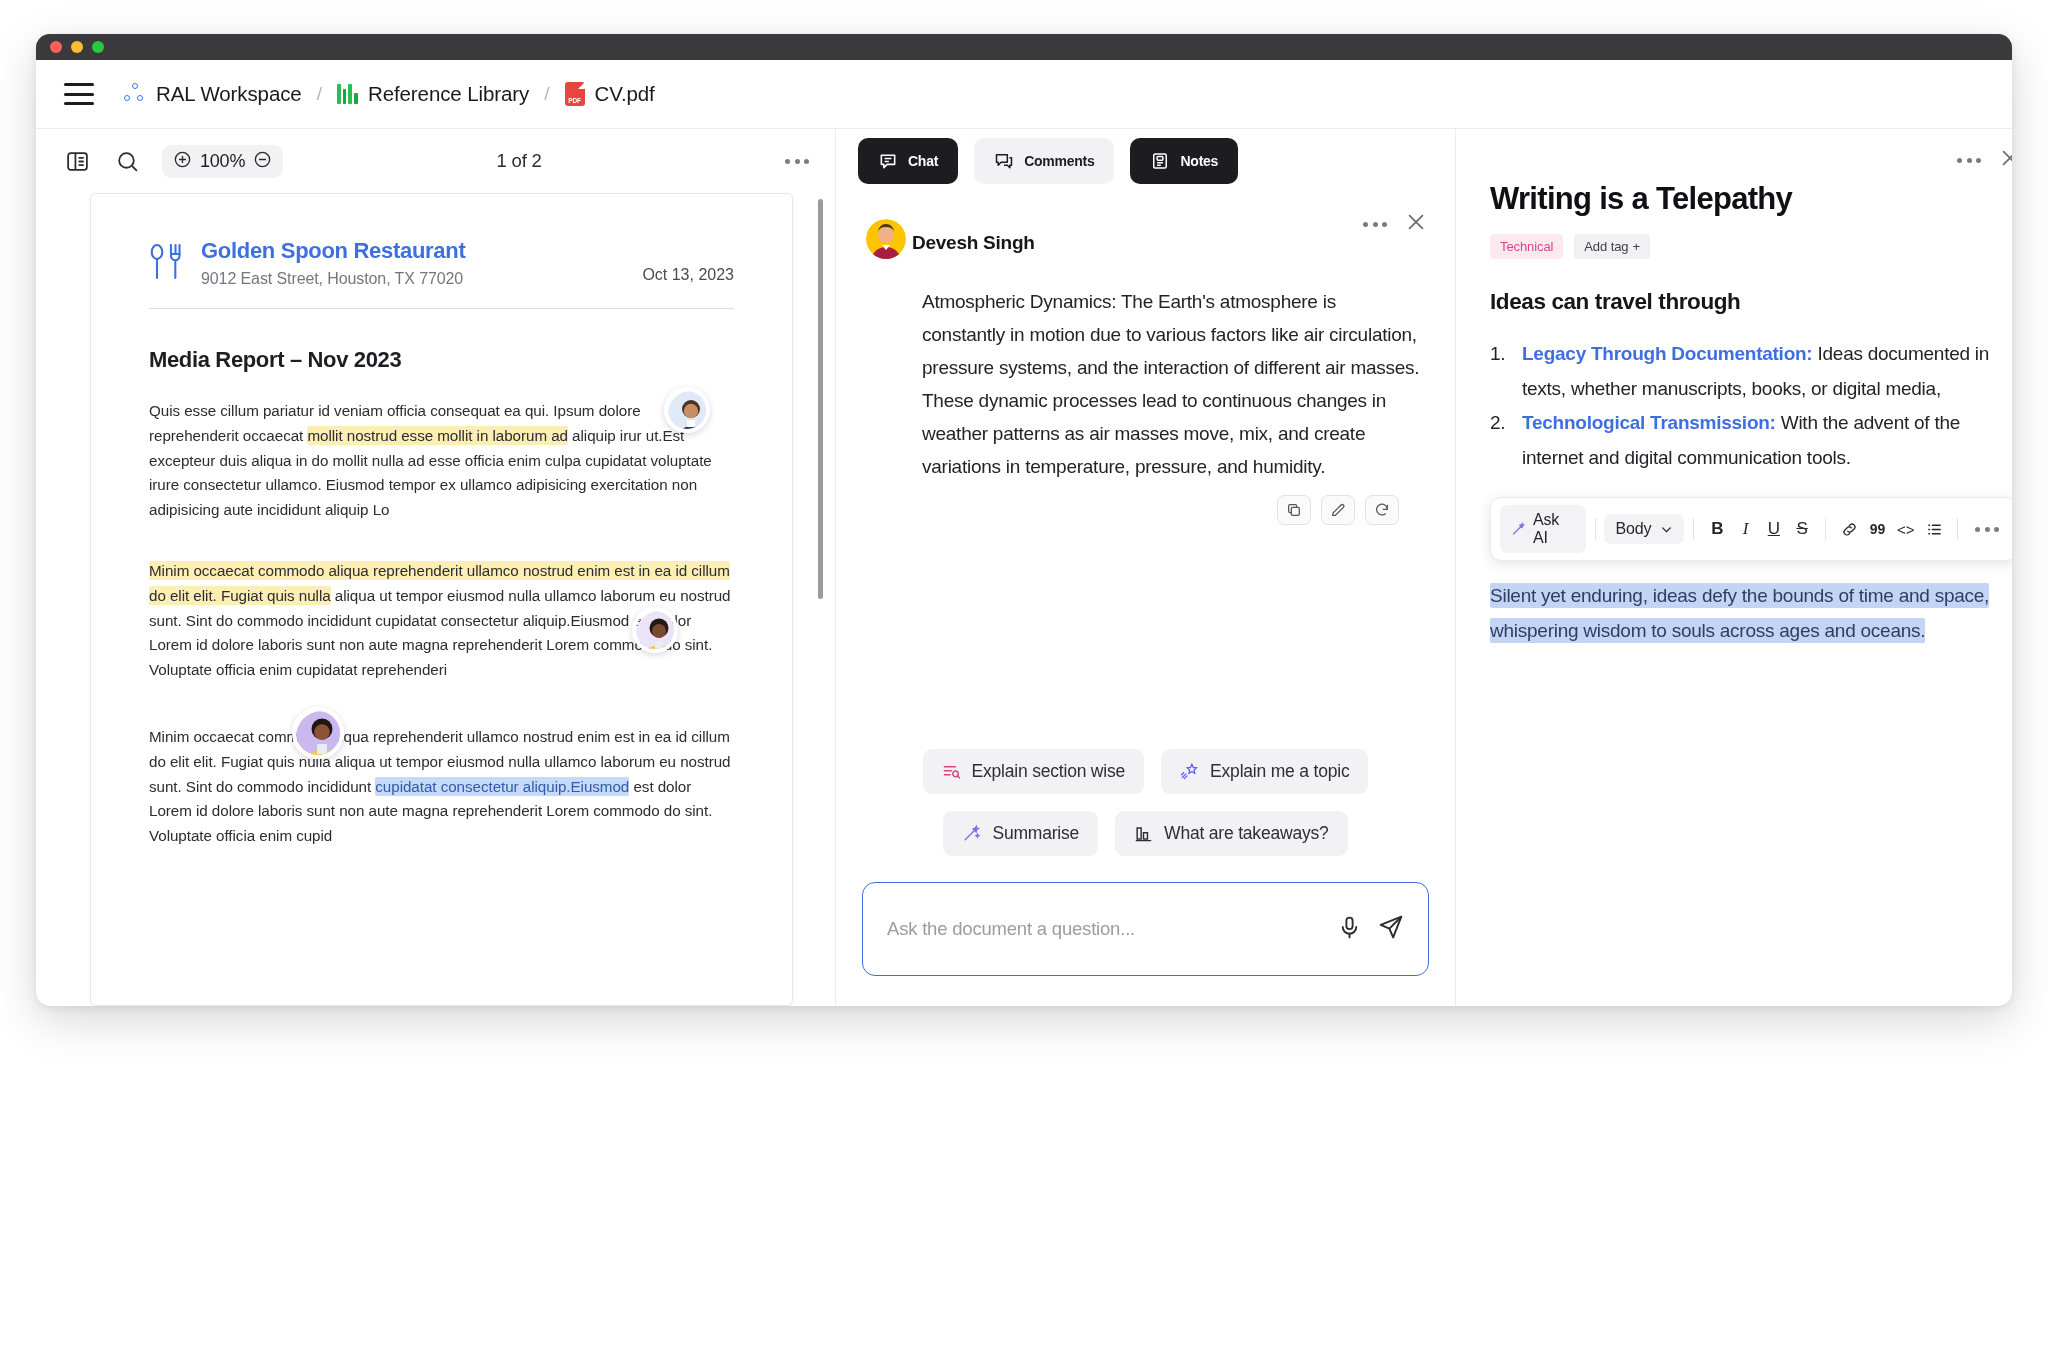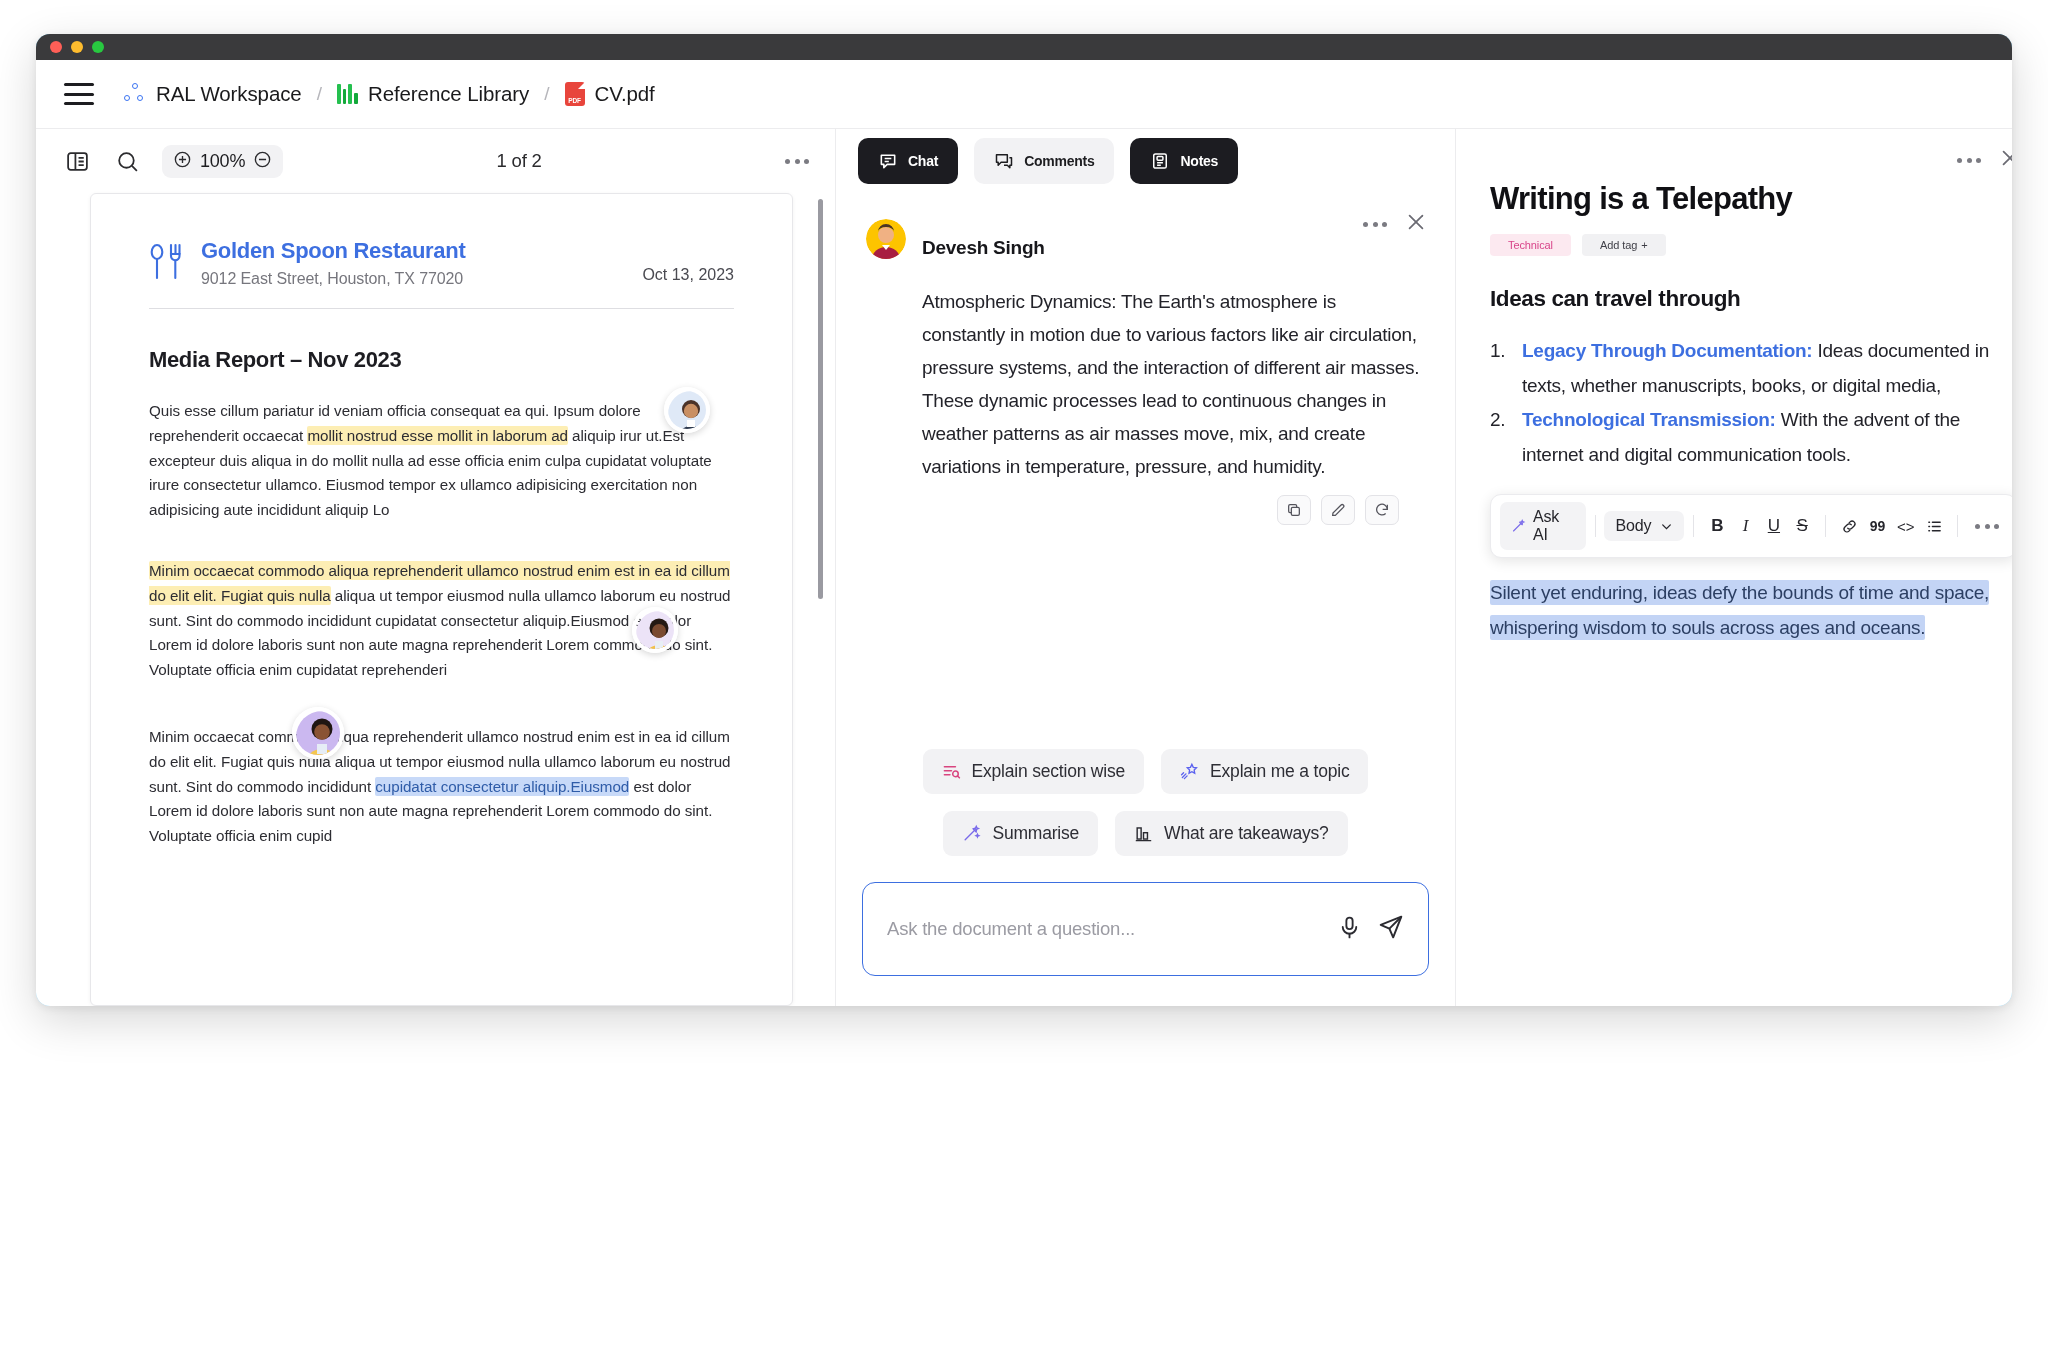--- a/index.html
+++ b/index.html
@@ -126,21 +126,21 @@
   .chatcol { width: 620px; flex: 0 0 620px; display: flex; flex-direction: column;
     border-right: 1px solid #ececee; background: #fff; }
   .paneltabs { height: 64px; flex: 0 0 64px; display: flex; align-items: center;
     gap: 16px; padding: 0 22px; }
   .ptab { display: flex; align-items: center; gap: 10px; height: 46px; padding: 0 20px;
     border-radius: 10px; font-size: 14px; font-weight: 700; letter-spacing: -0.25px;
     cursor: pointer; background: #f2f2f4; color: #1d1d20; }
   .ptab.active { background: #1c1c21; color: #fff; }
 
   .chatbody { flex: 1; position: relative; padding: 26px 34px 0 30px; min-height: 0; }
-  .msghead { display: flex; gap: 16px; align-items: flex-end; }
+  .msghead { display: flex; gap: 6px; align-items: center; }
   .avc { width: 40px; height: 40px; border-radius: 50%; flex: 0 0 40px; overflow: hidden; }
   .msgname { font-size: 19px; font-weight: 700; color: #17171b; letter-spacing: -0.25px;
     padding-top: 8px; }
   .msgtext { font-size: 19px; line-height: 33px; color: #23232a; letter-spacing: -0.25px;
     margin-left: 56px; margin-top: 6px; }
   .msgtext.ai { margin-top: 10px; }
   .msgrow2 { margin-top: 28px; }
 
   .msgactions { display: flex; gap: 10px; justify-content: flex-end;
     margin-top: 12px; margin-right: 22px; }
@@ -164,21 +164,21 @@
   .composer input::placeholder { color: #9b9ba3; }
 
   
   .notecol { flex: 1; display: flex; flex-direction: column; background: #fff;
     position: relative; padding: 0 34px; }
   .noteheadicons { position: absolute; right: 30px; top: 18px; display: flex; gap: 18px;
     align-items: center; }
   .notetitle { font-size: 31px; font-weight: 700; color: #101014; letter-spacing: -0.7px;
     margin-top: 52px; }
   .tags { display: flex; gap: 11px; margin-top: 17px; align-items: center; }
-  .tag { font-size: 11px; padding: 5px 18px; border-radius: 4px; letter-spacing: -0.1px; }
+  .tag { font-size: 13px; padding: 5px 10px; border-radius: 4px; letter-spacing: -0.1px; }
   .tag.technical { background: #fce9f0; color: #d8458a; }
   .tag.add { background: #f1f1f3; color: #3f3f47; display: flex; gap: 4px; align-items: center; }
   .noteh2 { font-size: 22.5px; font-weight: 700; color: #15151a; margin-top: 30px;
     letter-spacing: -0.4px; }
   .notelist { margin-top: 22px; list-style: none; }
   .notelist li { font-size: 19px; line-height: 34.5px; color: #23232a;
     letter-spacing: -0.25px; display: flex; gap: 14px; }
   .notelist .num { flex: 0 0 18px; color: #23232a; }
   .notelist b { color: #3d6fe0; font-weight: 700; }
 

